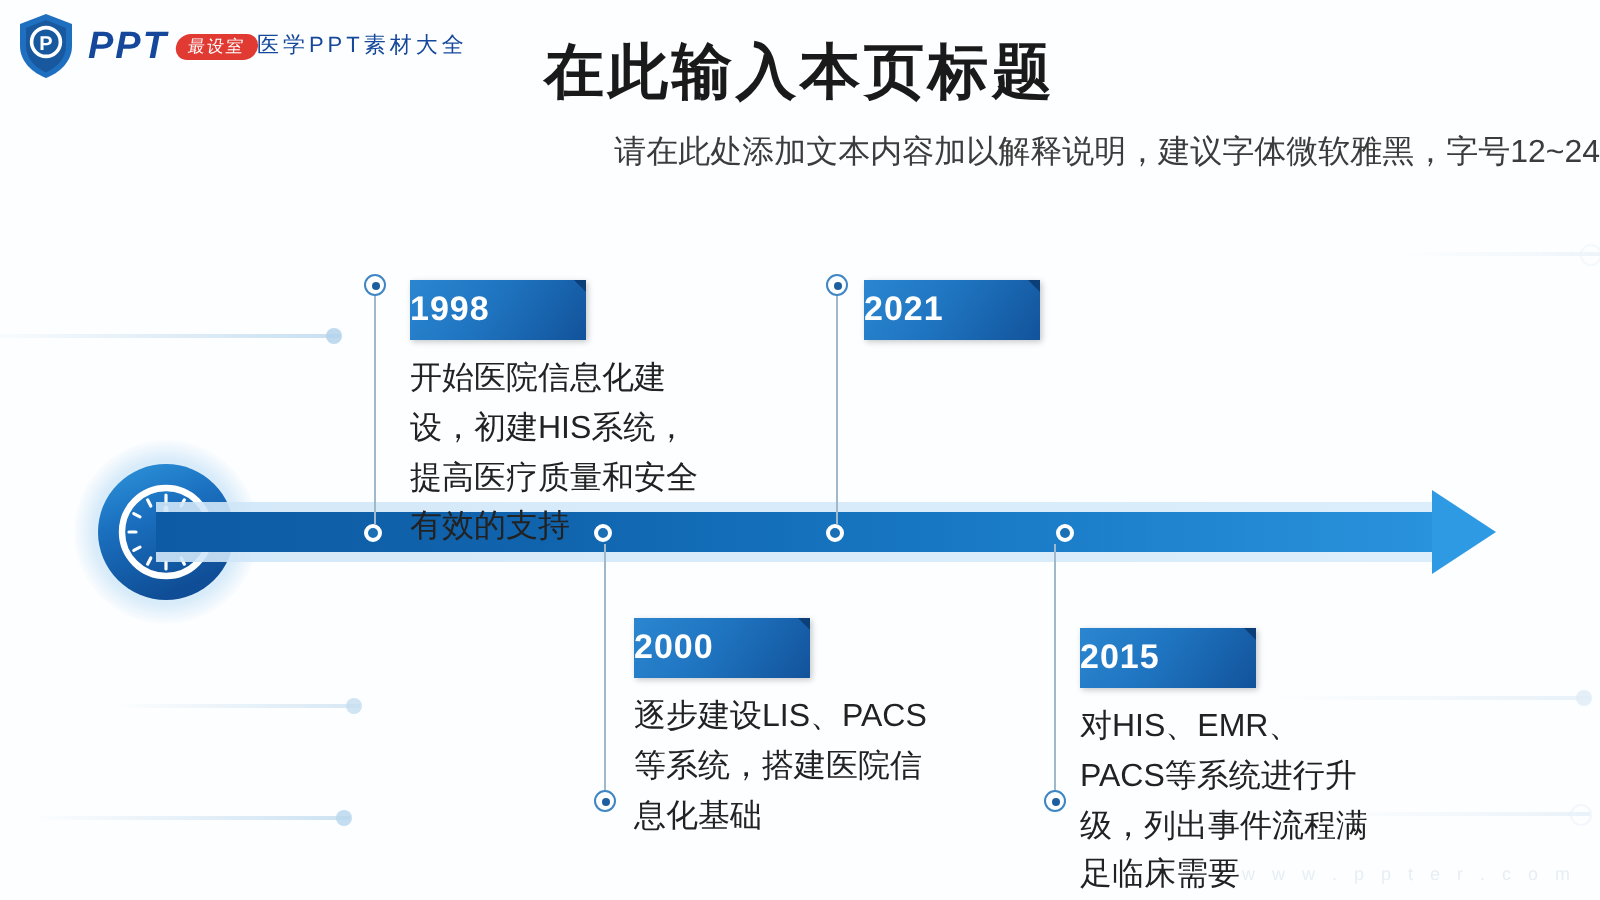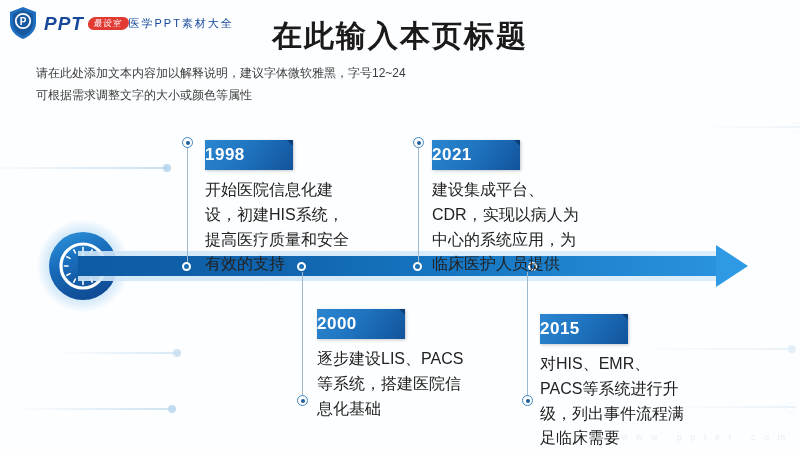--- a/index.html
+++ b/index.html
@@ -26,21 +26,21 @@
   .logo-txt{display:flex;flex-direction:row;line-height:1;}
   .logo-row1{display:flex;align-items:center;gap:4px;}
   .ppt-word{font-size:19px;font-weight:bold;color:#15489a;letter-spacing:1px;font-style:italic;font-family:"Liberation Sans",sans-serif;}
   .badge{background:#e03a33;color:#fff;font-size:8.5px;padding:2px 6px;border-radius:8px;letter-spacing:1px;
         transform:skewX(-8deg);}
   .logo-row2{font-size:11px;color:#15489a;letter-spacing:2px;margin-top:4px;}
 
   
   .title{position:absolute;left:0;right:0;top:16px;text-align:center;font-size:30px;font-weight:bold;color:#1a1a1a;
      letter-spacing:2px;}
-  .subtitle{position:absolute;left:0;right:0;top:62px;text-align:left;font-size:12px;color:#3c3c3c;line-height:1.85;margin-left:36px;}
+  .subtitle{position:absolute;left:0;right:0;top:62px;text-align:right;font-size:16px;color:#3c3c3c;line-height:1.85;}
 
   
   .bar-wrap{position:absolute;left:78px;top:251px;width:690px;height:30px;}
   .bar-glow{position:absolute;left:0;top:0;width:642px;height:30px;
      background:linear-gradient(to right,#cfe6f8,#d8ecfb);opacity:.9;}
   .bar{position:absolute;left:0;top:5px;width:642px;height:20px;
      background:linear-gradient(to right,#0d5ba4 0%,#1064ad 30%,#1878c4 62%,#2a93dd 100%);}
   .arrow-head{position:absolute;left:638px;top:-6px;width:0;height:0;
      border-top:21px solid transparent;border-bottom:21px solid transparent;border-left:32px solid #2e9ae4;}
 
@@ -95,21 +95,20 @@
         <span class="ppt-word">PPT</span>
         <span class="badge">最设室</span>
       </div>
       <div class="logo-row2">医学PPT素材大全</div>
     </div>
   </div>
 
   <div class="title">在此输入本页标题</div>
   <div class="subtitle">
     <div>请在此处添加文本内容加以解释说明，建议字体微软雅黑，字号12~24</div>
-    <div>可根据需求调整文字的大小或颜色等属性</div>
   </div>
 
   <div class="clock-halo" style="left:37px;top:220px;"></div>
   <div class="clock">
     <svg width="72" height="72" viewBox="0 0 72 72">
       <defs>
         <linearGradient id="cg" x1="0" y1="0" x2="0.4" y2="1">
           <stop offset="0%" stop-color="#2f96dd"></stop>
           <stop offset="45%" stop-color="#1a6fbe"></stop>
           <stop offset="100%" stop-color="#0f4e96"></stop>
@@ -163,21 +162,20 @@
     <div class="yearbox">
       <span class="year">1998</span>
     </div>
     <div class="ev-body">开始医院信息化建设，初建HIS系统，提高医疗质量和安全有效的支持</div>
   </div>
 
   <div class="ev" style="left:432px;top:140px;">
     <div class="yearbox">
       <span class="year">2021</span>
     </div>
-    <div class="ev-body">建设集成平台、CDR，实现以病人为中心的系统应用，为临床医护人员提供</div>
   </div>
 
   <div class="ev" style="left:317px;top:309px;">
     <div class="yearbox">
       <span class="year">2000</span>
     </div>
     <div class="ev-body">逐步建设LIS、PACS等系统，搭建医院信息化基础</div>
   </div>
 
   <div class="ev" style="left:540px;top:314px;">

